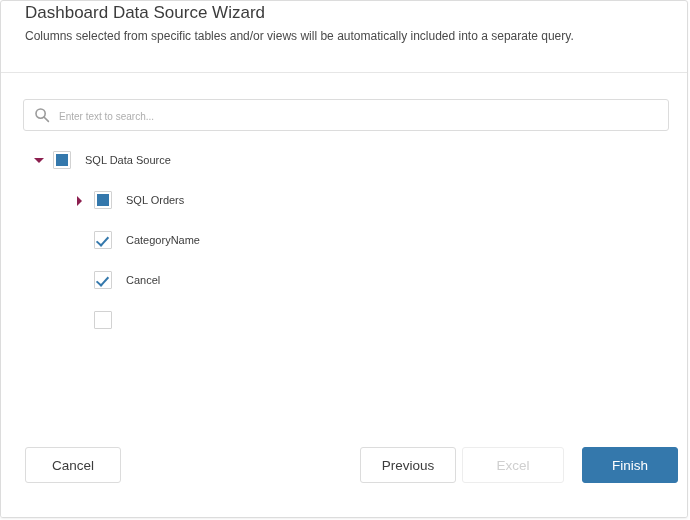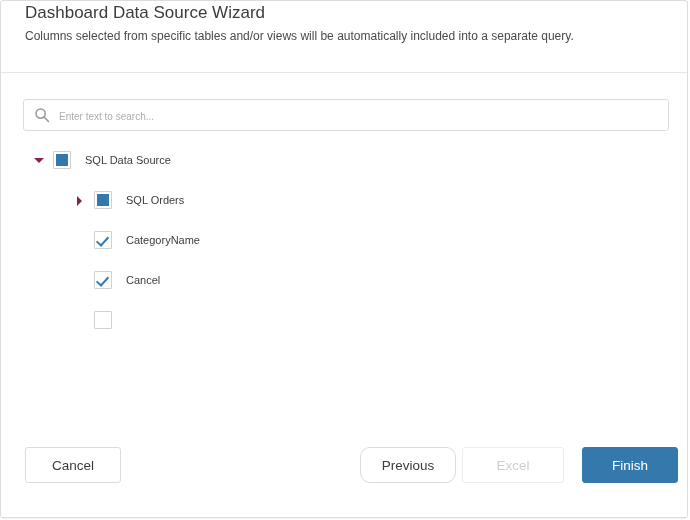--- a/index.html
+++ b/index.html
@@ -210,21 +210,21 @@
     font-family: "Liberation Sans", sans-serif;
     font-size: 13.5px;
     box-sizing: border-box;
     cursor: pointer;
     padding: 0;
     background: #ffffff;
     border: 1px solid #dcdcdc;
     color: #3c3c3c;
   }
   .btn-cancel   { left: 24px;  width: 96px; }
-  .btn-previous { left: 359px; width: 96px; border-radius: 10px; }
+  .btn-previous { left: 359px; width: 96px; }
   .btn-next     { left: 461px; width: 102px; border-color: #ededed; color: #cfcfcf; cursor: default; }
   .btn-finish   { left: 569px; width: 96px; background: #3478ac; border-color: #3478ac; color: #ffffff; margin-left: 12px; }
 </style>
 </head>
 <body>
 
 <div class="wizard-window">
 
   <div class="wizard-header">
     <div class="wizard-title">Dashboard Data Source Wizard</div>

